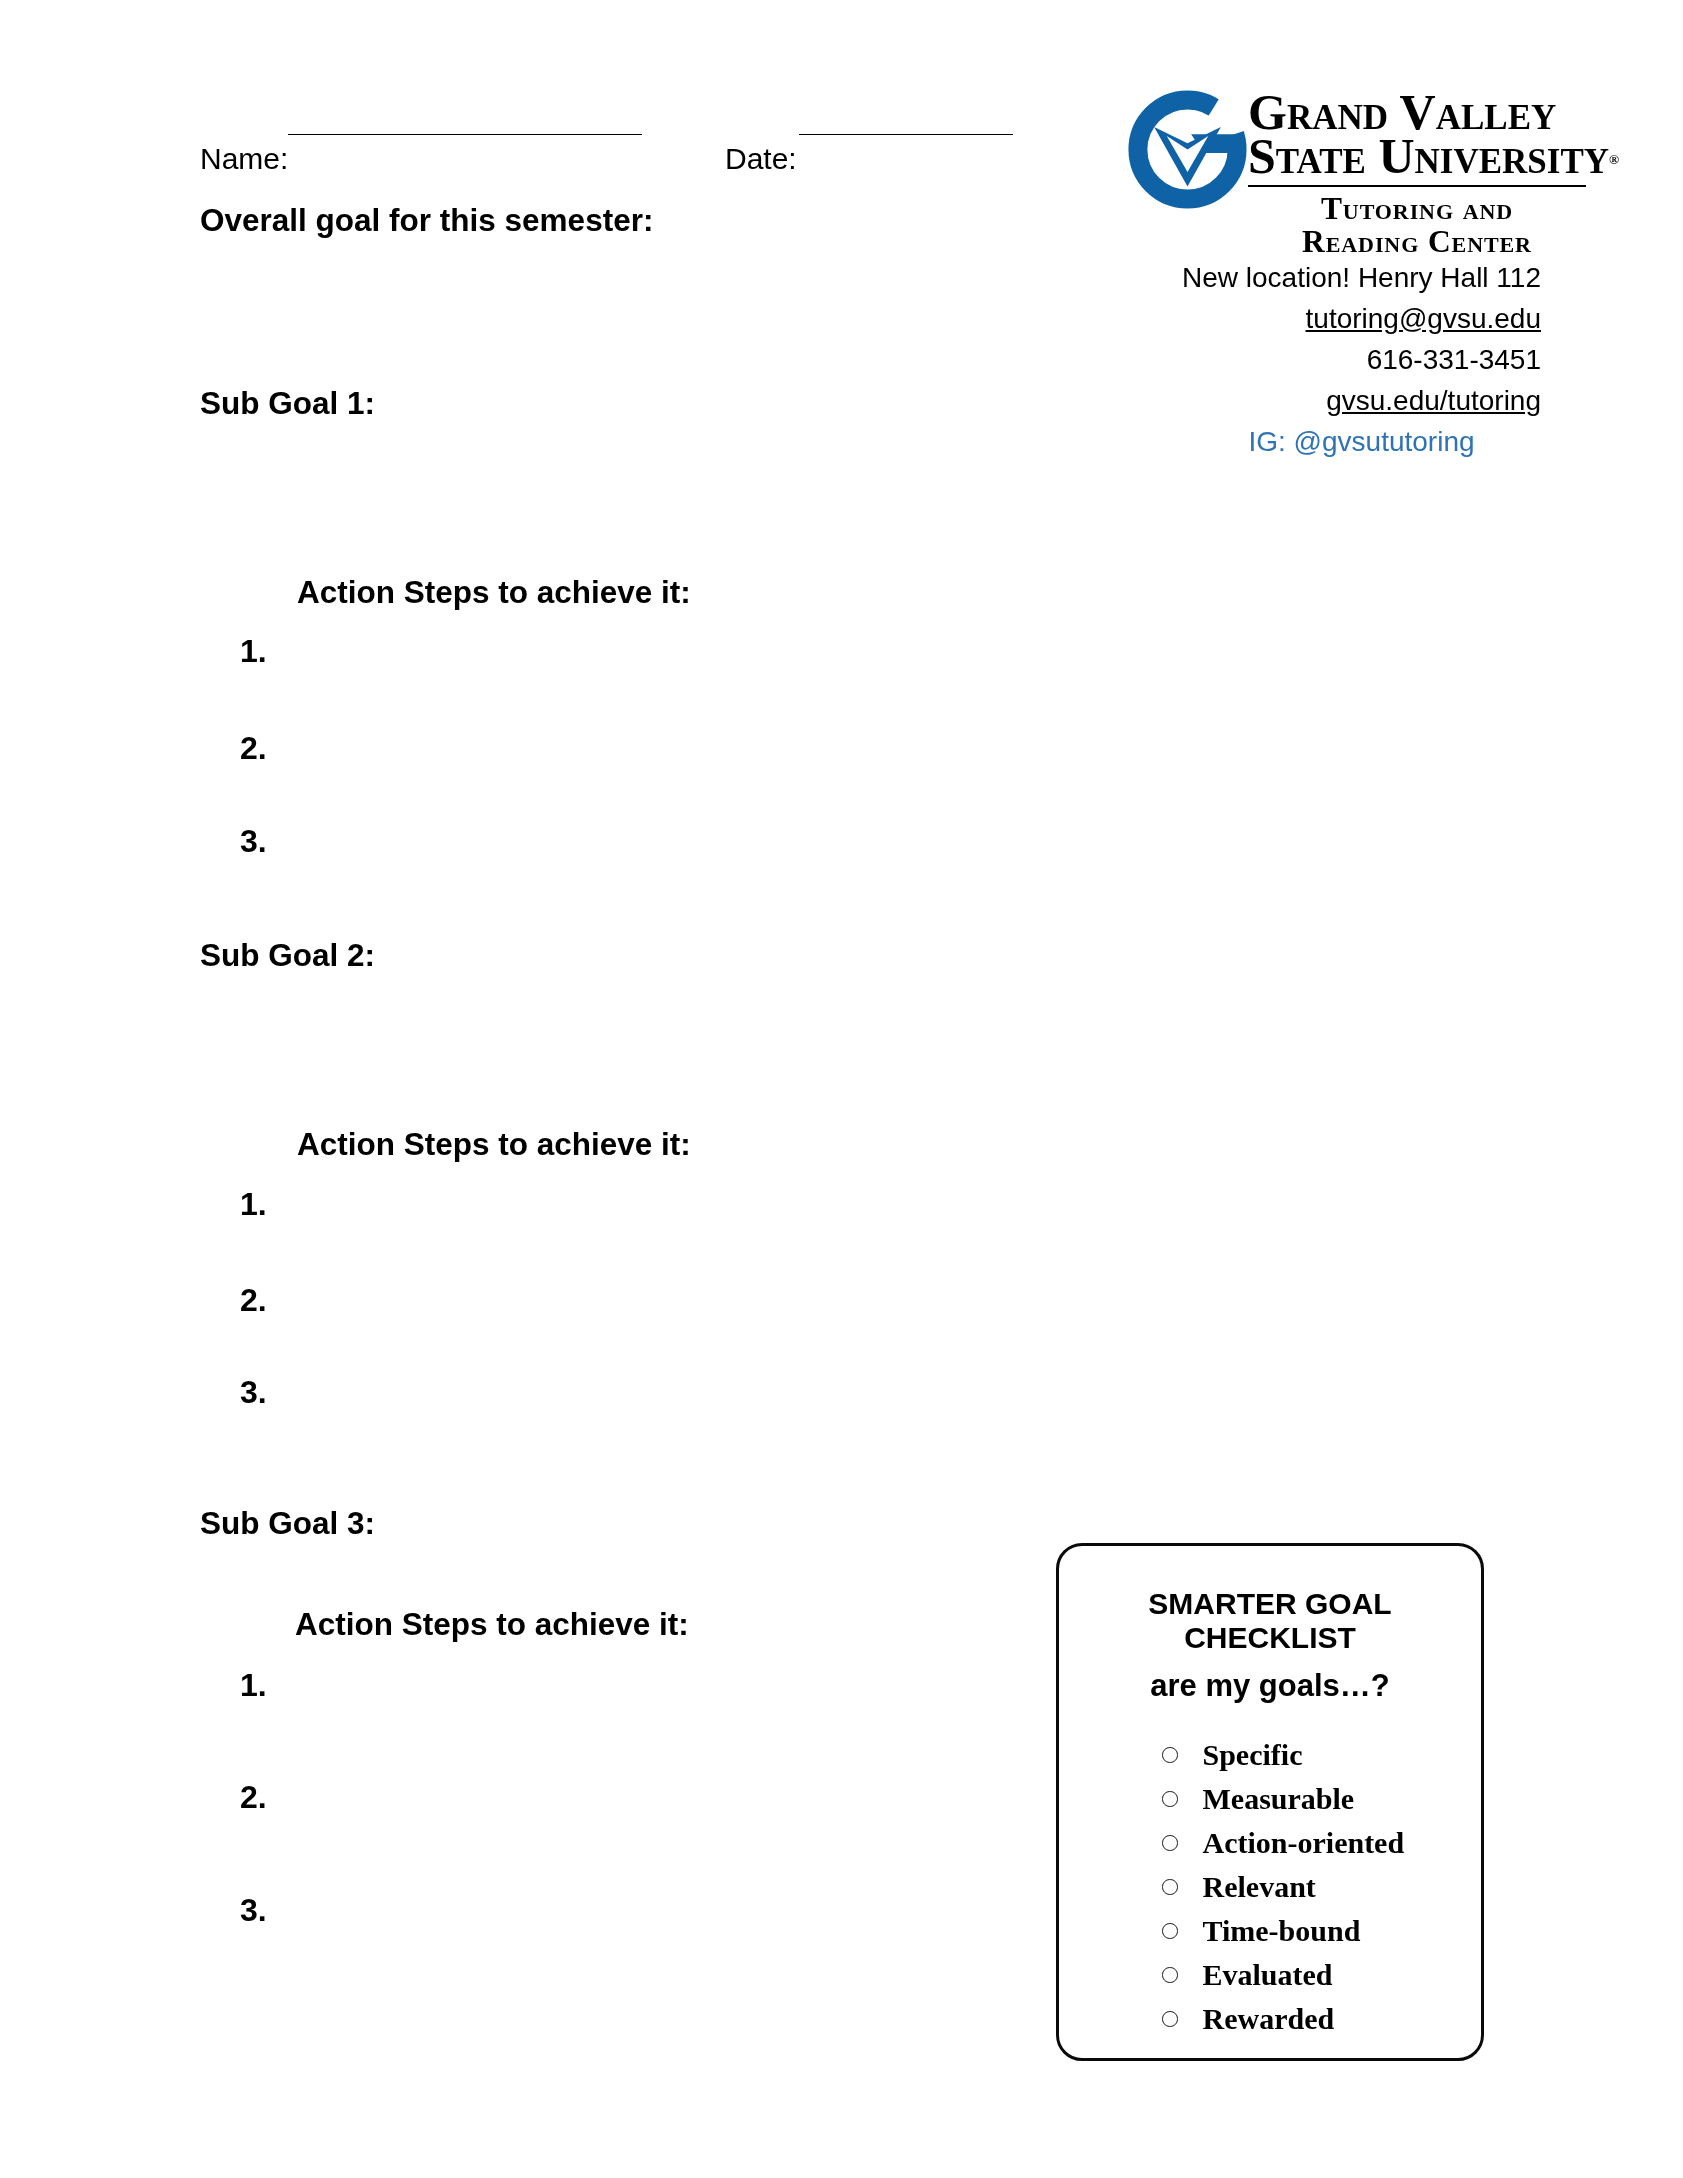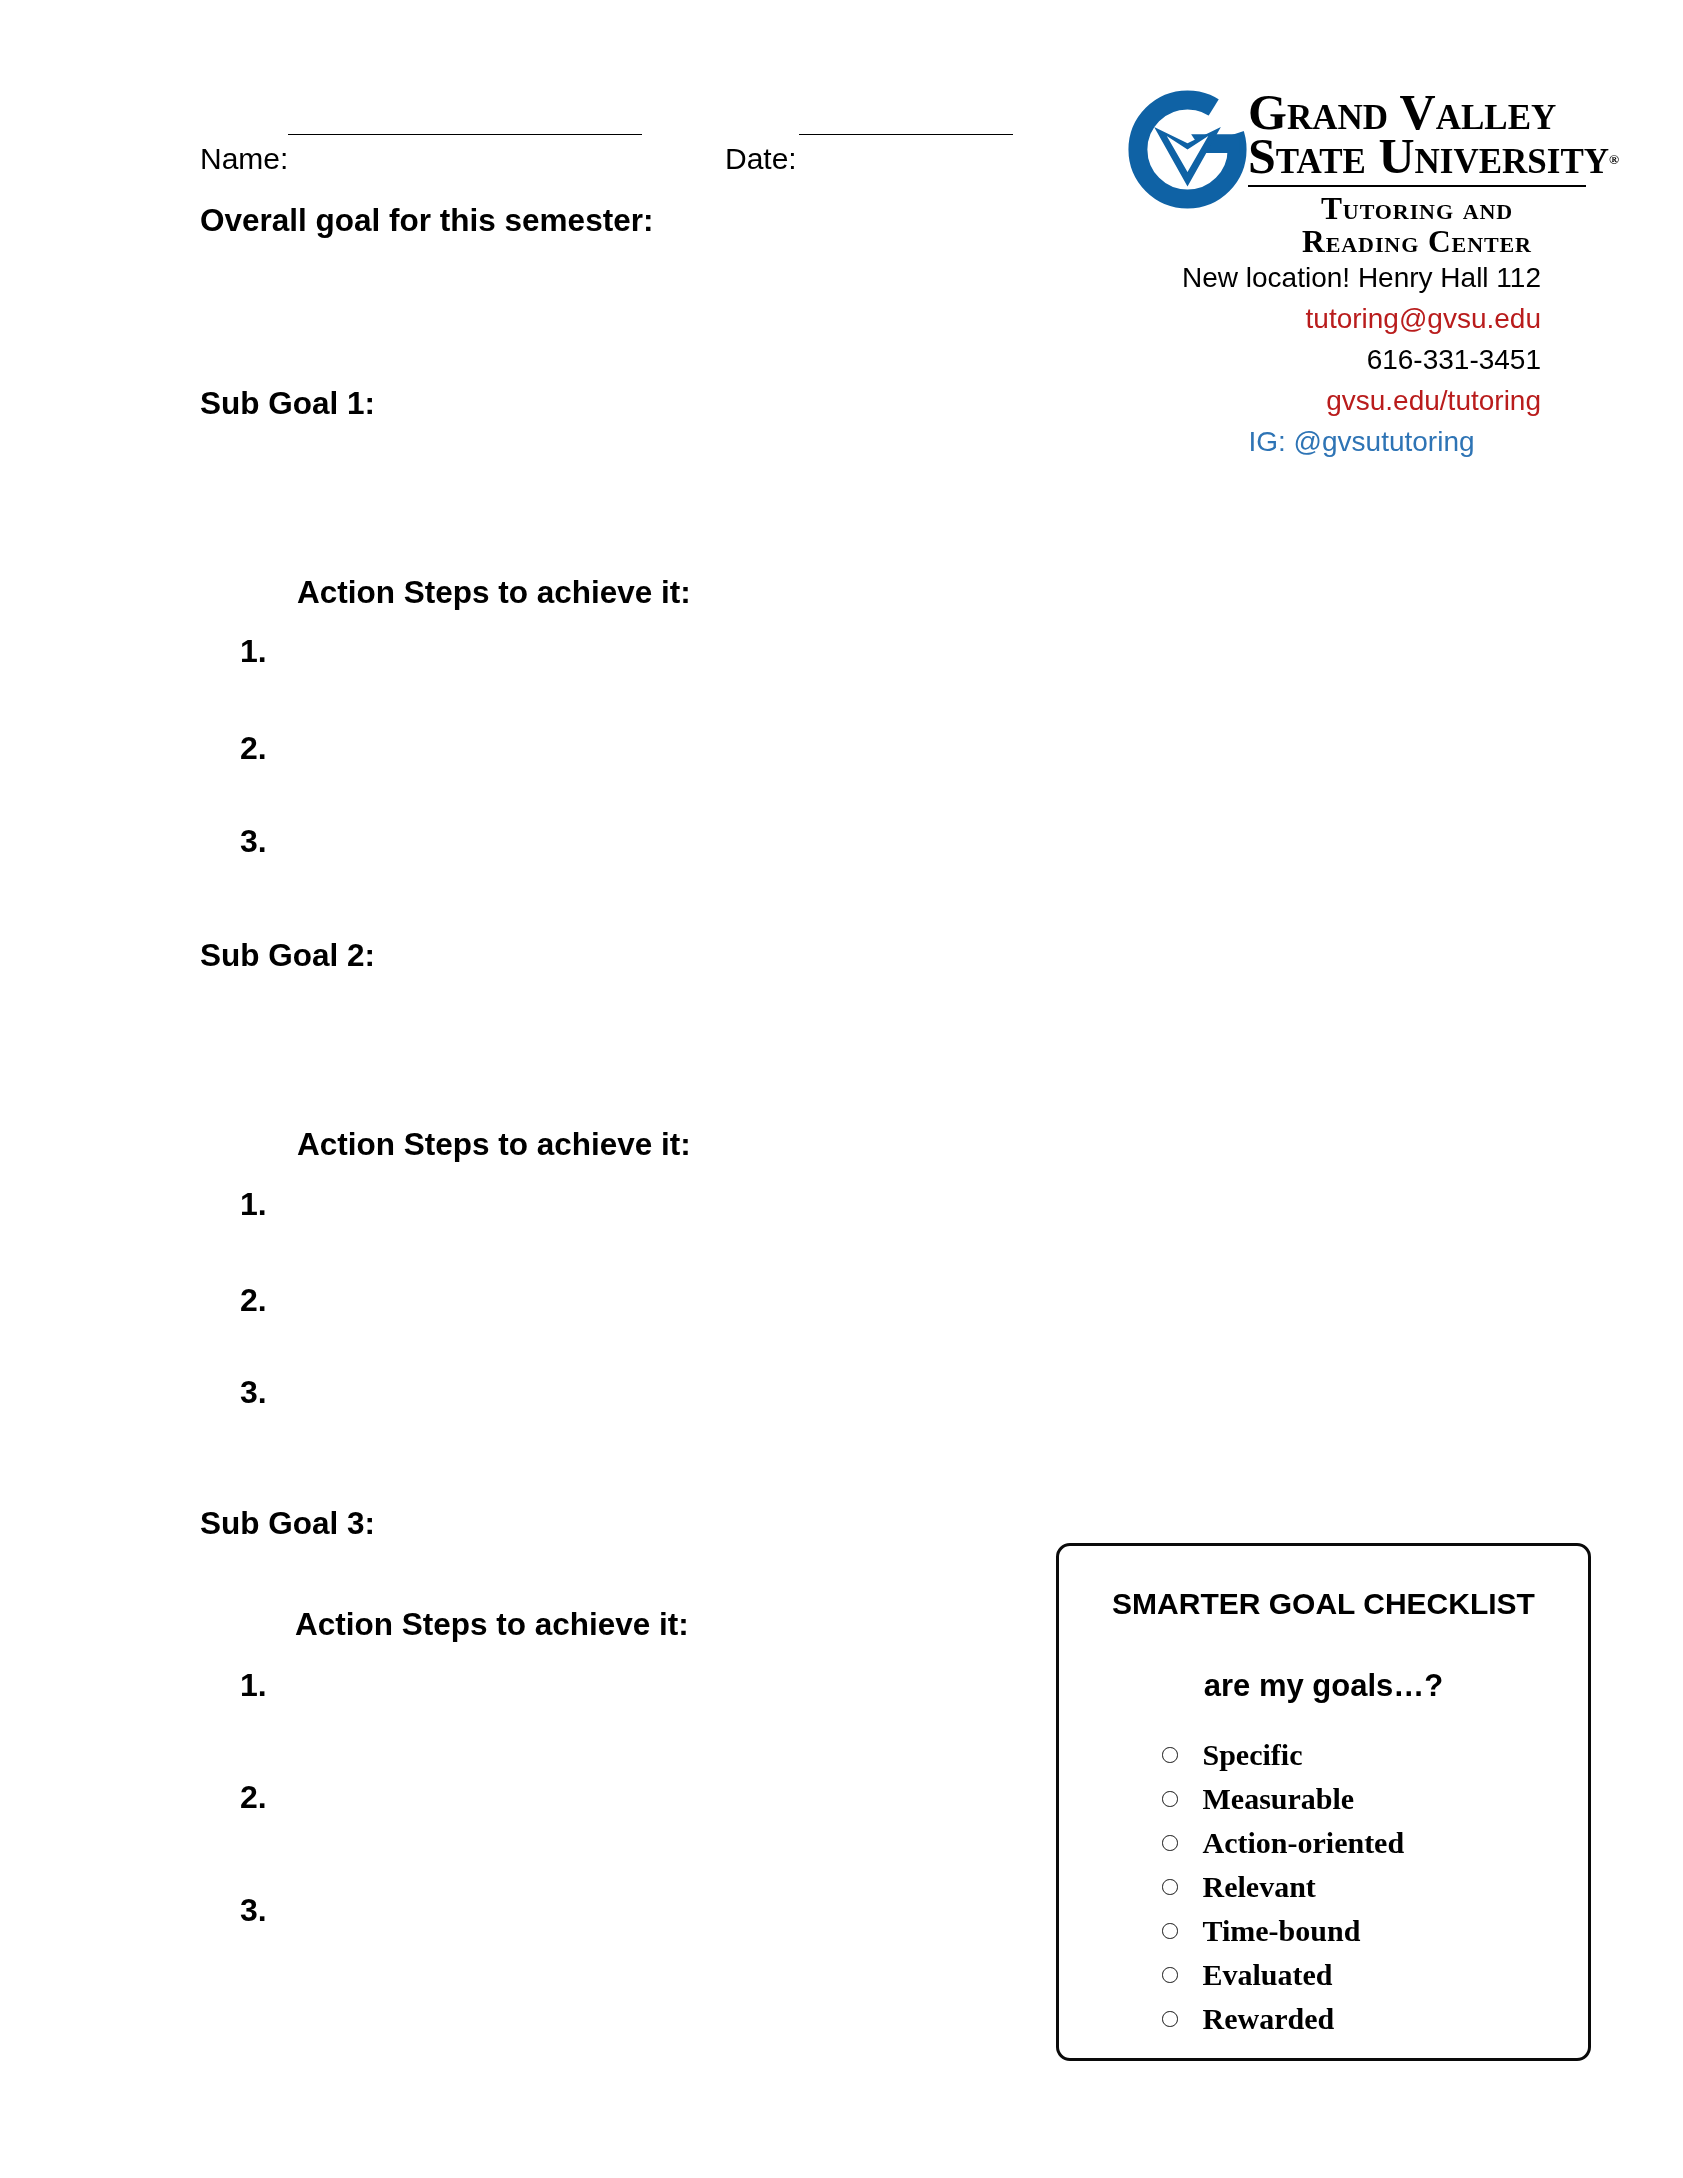--- a/index.html
+++ b/index.html
@@ -12,25 +12,25 @@
   .fill-line{border-bottom:1.8px solid #000;height:31px;}
   
   .wordmark{left:1248px;top:90px;width:338px;font-family:"Liberation Serif",serif;
             font-variant:small-caps;}
   .wm-main{font-size:50px;font-weight:700;line-height:44px;white-space:nowrap;}
   .wm-rule{border-bottom:2.7px solid #000;padding-bottom:2.7px;}
   .reg{font-size:13.5px;vertical-align:9px;letter-spacing:0;}
   .wm-sub{font-size:31.5px;font-weight:600;line-height:33px;text-align:center;letter-spacing:0.9px;}
   
   .contact{right:142px;top:257px;text-align:right;font-size:28px;line-height:41px;}
-  .link{color:#b91c1c;margin-left:12px;}
+  .link{color:#000000;text-decoration:underline;margin-left:12px;}
   .ig{color:#2e74b5;text-align:center;}
   
-  .checklist{left:1056px;top:1543px;width:535px;height:518px;box-sizing:border-box;
-             border:3.6px solid #0a0a0a;border-radius:14px;}
+  .checklist{left:1056px;top:1543px;width:428px;height:518px;box-sizing:border-box;
+             border:3.6px solid #0a0a0a;border-radius:26px;}
   .cl-title{top:41px;left:0;width:100%;text-align:center;font-size:30px;font-weight:700;}
   .cl-sub{top:122px;left:0;width:100%;text-align:center;font-size:31px;font-weight:700;}
   .cl-items{left:103px;top:187px;}
   .cl-row{display:flex;align-items:center;height:44px;gap:25px;font-family:Liberation Serif, serif;}
   .cl-circle{width:13.5px;height:13.5px;border:1.8px solid #1a1a1a;border-radius:50%;flex:0 0 auto;}
   .cl-text{font-size:30px;font-weight:700;}
 </style>
 </head>
 <body>
 

